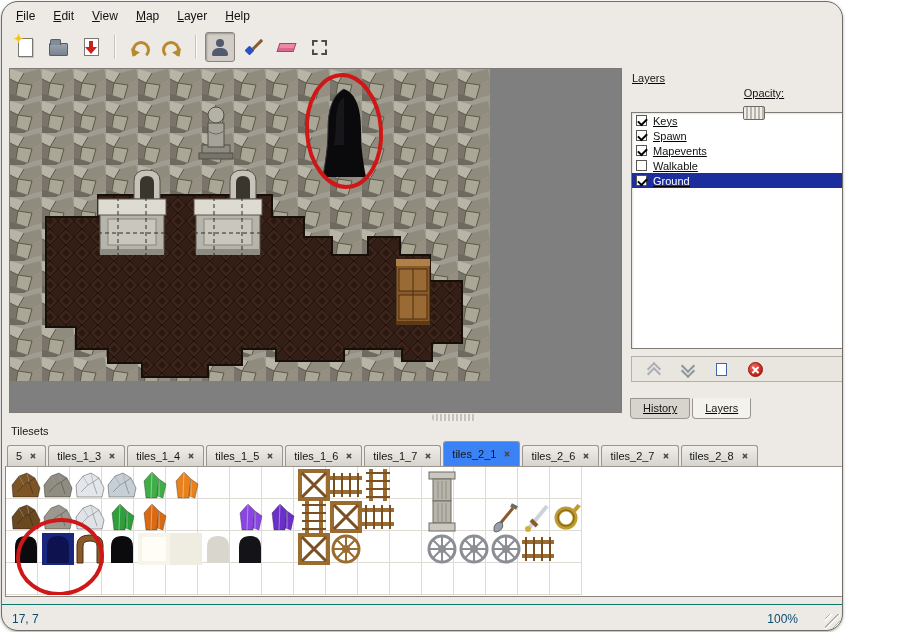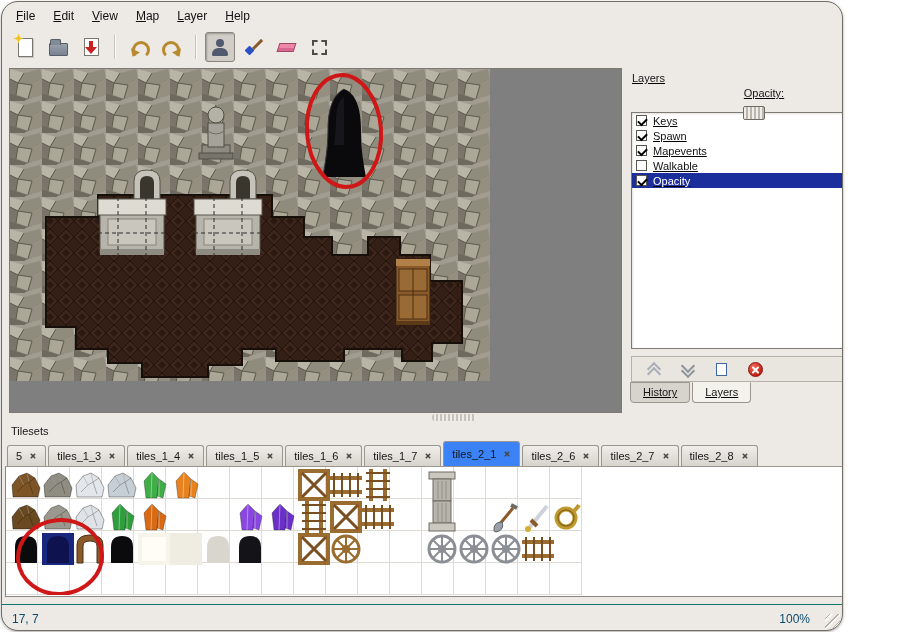--- a/index.html
+++ b/index.html
@@ -69,21 +69,21 @@
   .ic-move-up::before{top:1px;}.ic-move-up::after{top:6px;}
   .ic-move-down{width:12px;height:13px;}
   .ic-move-down::before,.ic-move-down::after{content:"";position:absolute;left:2px;width:8px;height:8px;border-bottom:2px solid #8d939b;border-right:2px solid #8d939b;transform:rotate(45deg);}
   .ic-move-down::before{top:-2px;}.ic-move-down::after{top:3px;}
   .ic-duplicate{width:11px;height:13px;background:#fff;border:1px solid #3f66a8;}
   .ic-duplicate::before{content:"";position:absolute;right:-4px;top:-4px;width:11px;height:13px;border:1px solid #3f66a8;background:#dbe4f4;z-index:-1;}
   .ic-delete{width:15px;height:15px;border-radius:50%;border:1px solid #8a1008;background:radial-gradient(circle at 35% 30%,#ef6a5a,#c21d12 75%);}
   .ic-delete::before,.ic-delete::after{content:"";position:absolute;left:2px;top:6px;width:9px;height:2px;background:#fff;border-radius:1px;}
   .ic-delete::before{transform:rotate(45deg);}
   .ic-delete::after{transform:rotate(-45deg);}
-  .dock-tabs{margin:0 0 0 4px;display:flex;align-items:flex-end;}
+  .dock-tabs{margin:16px 0 0 4px;display:flex;align-items:flex-end;}
   .dock-tab{font-size:11px;color:#161616;padding:3px 12px 4px;border:1px solid #9a968e;background:#d7d3cd;border-radius:0 0 4px 4px;margin-right:2px;}
   .dock-tab.active{background:#f4f2ed;border-top-color:#f4f2ed;}
 
   
   .tilesets-dock{position:absolute;left:3px;top:420px;width:899px;height:180px;}
   .ts-tabbar{height:27px;display:flex;align-items:flex-end;border-bottom:1px solid #9a968e;padding:0 2px;}
   .ts-tabs{display:flex;align-items:flex-end;flex:1;overflow:hidden;}
   .ts-tab{height:21px;display:inline-flex;align-items:center;gap:7px;padding:0 8px;margin-right:2px;font-size:11px;color:#161616;border:1px solid #9a968e;border-bottom:none;border-radius:3px 3px 0 0;background:linear-gradient(#f0eeea,#d7d3cd);white-space:nowrap;}
   .ts-tab.active{height:26px;background:#3b82f6;position:relative;z-index:2;margin-bottom:-1px;border-bottom:1px solid #fdfdfc;}
   .ts-tab .close-x{transform:scale(.8);}
@@ -96,21 +96,21 @@
   .tri-left{width:0;height:0;border-top:4px solid transparent;border-bottom:4px solid transparent;border-right:5px solid #3e3b36;}
   .tri-right{width:0;height:0;border-top:4px solid transparent;border-bottom:4px solid transparent;border-left:5px solid #3e3b36;}
   .vscroll{position:absolute;top:1px;right:1px;bottom:1px;width:16px;background:#c9c5bf;border-left:1px solid #9a968e;display:flex;flex-direction:column;}
   .vs-btn{height:15px;background:linear-gradient(#f0eeea,#d7d3cd);border:1px solid #9a968e;display:flex;align-items:center;justify-content:center;}
   .vs-track{flex:1;position:relative;}
   .vs-thumb{position:absolute;left:1px;right:1px;top:2px;height:46px;background:linear-gradient(90deg,#f2f0ec,#d9d5cf);border:1px solid #8a867f;border-radius:2px;}
 
   
   .statusbar{position:absolute;left:0;top:602px;width:100%;height:27px;border-top:1px solid #0f766e;font-size:12px;color:#0c4a6e;}
   .sb-coords{position:absolute;left:10px;top:7px;}
-  .sb-zoom{position:absolute;right:32px;top:7px;}
+  .sb-zoom{position:absolute;right:44px;top:7px;}
   .grip{position:absolute;right:2px;bottom:2px;width:15px;height:15px;border-bottom-right-radius:6px;background:repeating-linear-gradient(135deg,transparent 0 3px,#b3afa8 3px 4px,#fbfaf8 4px 6px);}
 </style>
 </head>
 <body>
 
 <div class="window">
 
   <div class="menubar">
       <div class="menu-item"><span class="u">F</span>ile</div>
       <div class="menu-item"><span class="u">E</span>dit</div>
@@ -252,21 +252,21 @@
         <div class="layer-row">
           <span class="cb checked"></span>
           <span class="layer-name">Mapevents</span>
         </div>
         <div class="layer-row">
           <span class="cb"></span>
           <span class="layer-name">Walkable</span>
         </div>
         <div class="layer-row selected">
           <span class="cb checked"></span>
-          <span class="layer-name">Opacity</span>
+          <span class="layer-name">Ground</span>
         </div>
       </div>
     <div class="layer-tools">
         <div class="ltool">
           <span class="lic ic-move-up"></span>
         </div>
         <div class="ltool">
           <span class="lic ic-move-down"></span>
         </div>
         <div class="ltool">

